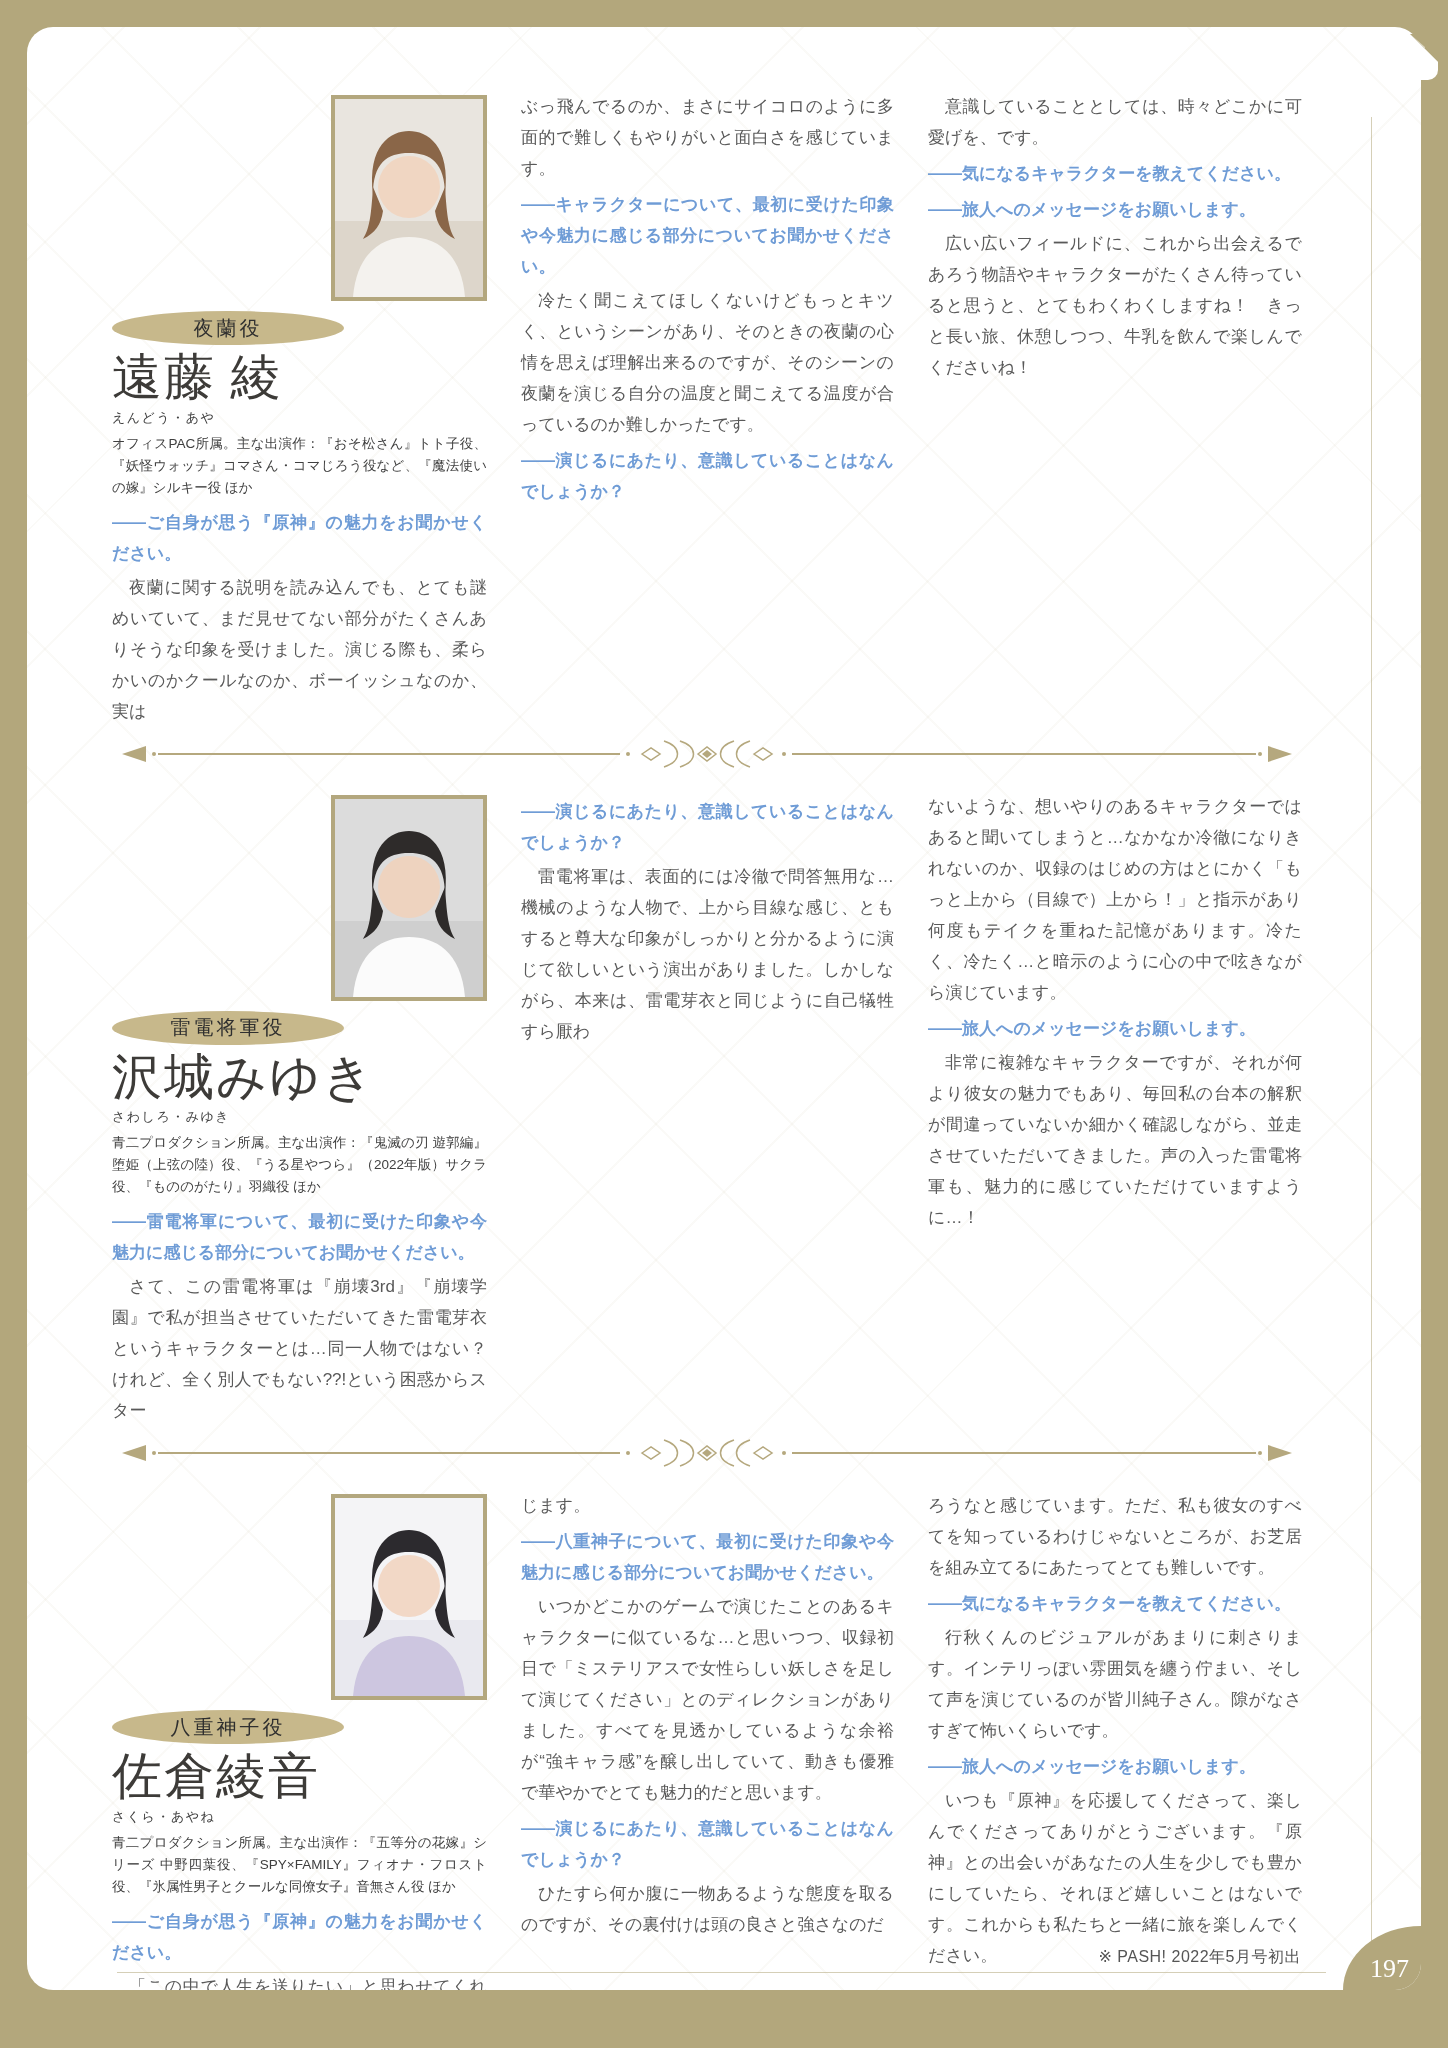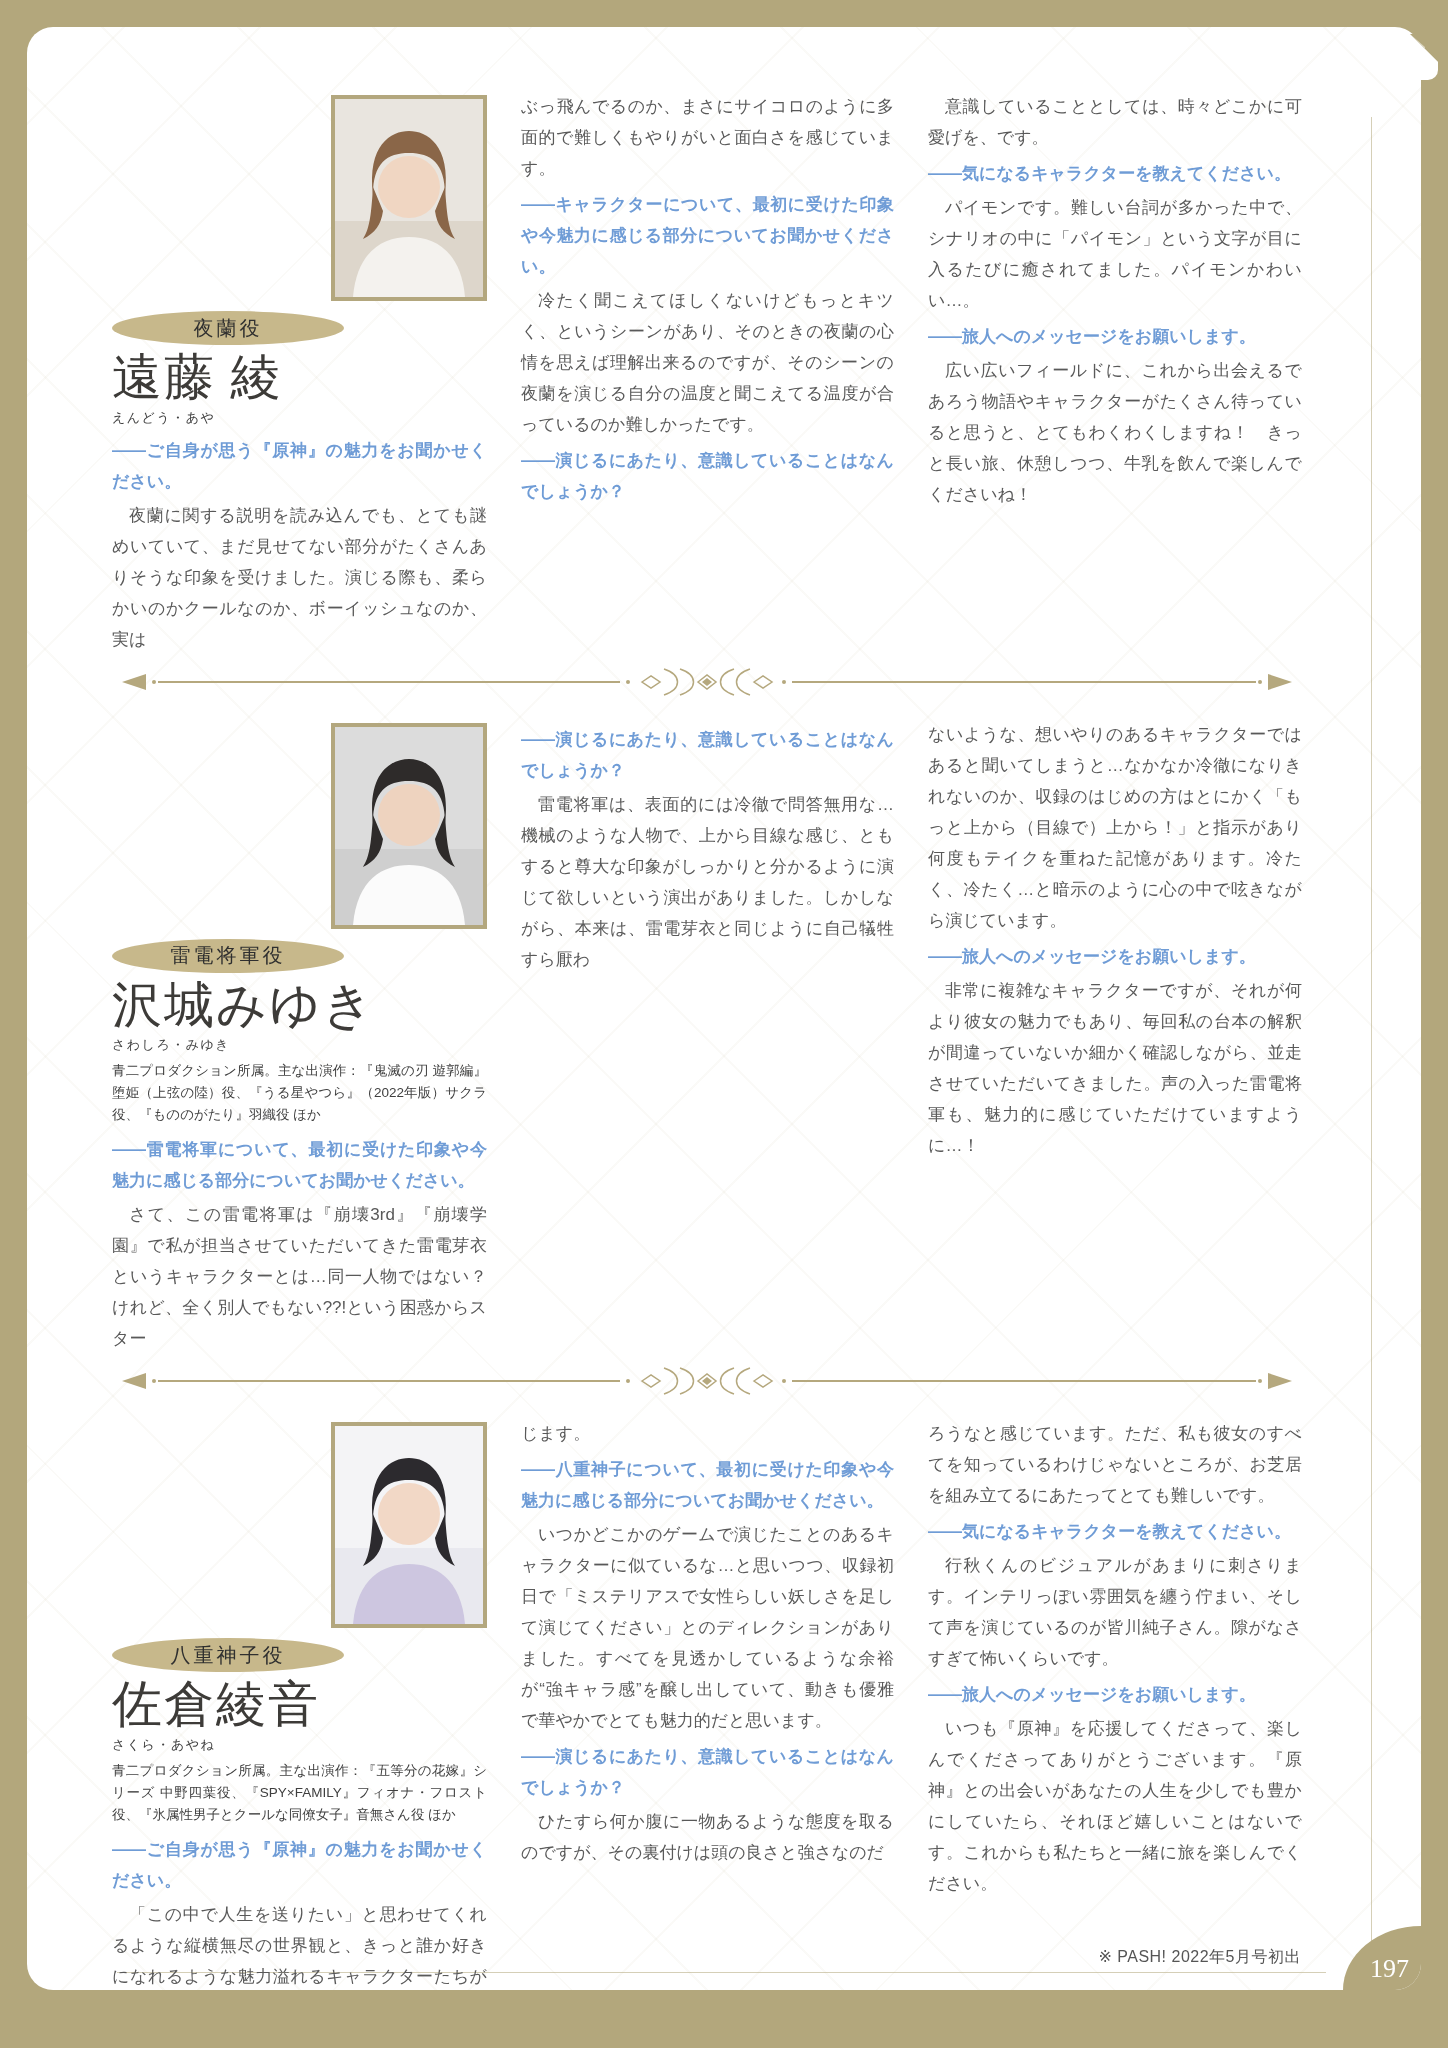--- a/index.html
+++ b/index.html
@@ -106,39 +106,39 @@
             <path d="M38,96 C32,46 56,32 74,32 C92,32 116,46 110,96 C110,64 96,54 74,54 C52,54 38,64 38,96 Z" style="fill:var(--hair)"></path>
             <path d="M38,88 C36,120 34,130 28,140 C40,134 46,126 48,112 Z" style="fill:var(--hair)"></path>
             <path d="M110,88 C112,120 114,130 120,140 C108,134 102,126 100,112 Z" style="fill:var(--hair)"></path>
           </svg>
         </div>
         <div class="badge">
           <span>夜蘭役</span>
         </div>
         <h2 class="name">遠藤 綾</h2>
         <div class="kana">えんどう・あや</div>
+        <p class="profile">オフィスPAC所属。主な出演作：『おそ松さん』トト子役、『妖怪ウォッチ』コマさん・コマじろう役など、『魔法使いの嫁』シルキー役 ほか</p>
       </div>
       <div class="blocks">
             <div class="blk q">――ご自身が思う『原神』の魅力をお聞かせください。</div>
             <div class="blk p">夜蘭に関する説明を読み込んでも、とても謎めいていて、まだ見せてない部分がたくさんありそうな印象を受けました。演じる際も、柔らかいのかクールなのか、ボーイッシュなのか、実は</div>
           </div>
     </div>
     <div class="col c2">
       <div class="blocks">
             <div class="blk pc">ぶっ飛んでるのか、まさにサイコロのように多面的で難しくもやりがいと面白さを感じています。</div>
             <div class="blk q">――キャラクターについて、最初に受けた印象や今魅力に感じる部分についてお聞かせください。</div>
             <div class="blk p">冷たく聞こえてほしくないけどもっとキツく、というシーンがあり、そのときの夜蘭の心情を思えば理解出来るのですが、そのシーンの夜蘭を演じる自分の温度と聞こえてる温度が合っているのか難しかったです。</div>
             <div class="blk q">――演じるにあたり、意識していることはなんでしょうか？</div>
           </div>
     </div>
     <div class="col c3">
       <div class="blocks">
             <div class="blk p">意識していることとしては、時々どこかに可愛げを、です。</div>
             <div class="blk q">――気になるキャラクターを教えてください。</div>
-            <div class="blk p">パイモンです。難しい台詞が多かった中で、シナリオの中に「パイモン」という文字が目に入るたびに癒されてました。パイモンかわいい…。</div>
             <div class="blk q">――旅人へのメッセージをお願いします。</div>
             <div class="blk p">広い広いフィールドに、これから出会えるであろう物語やキャラクターがたくさん待っていると思うと、とてもわくわくしますね！　きっと長い旅、休憩しつつ、牛乳を飲んで楽しんでくださいね！</div>
           </div>
     </div>
   </section>
 
   <svg class="divider" viewBox="0 0 1190 34">
     <g stroke="#b5a87e" fill="#b5a87e">
       <path d="M10,17 L34,9 L34,25 Z" stroke="none"></path>
       <circle cx="42" cy="17" r="2" stroke="none"></circle>

